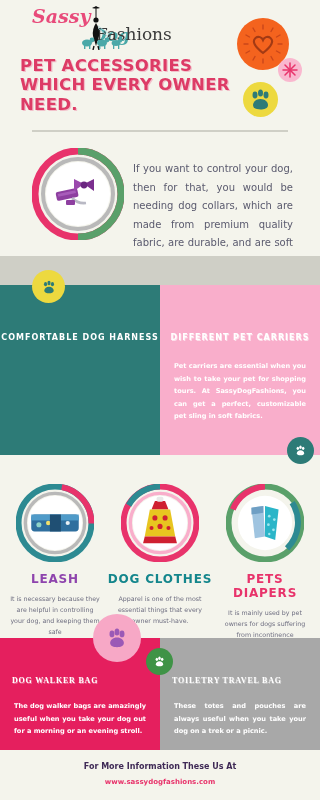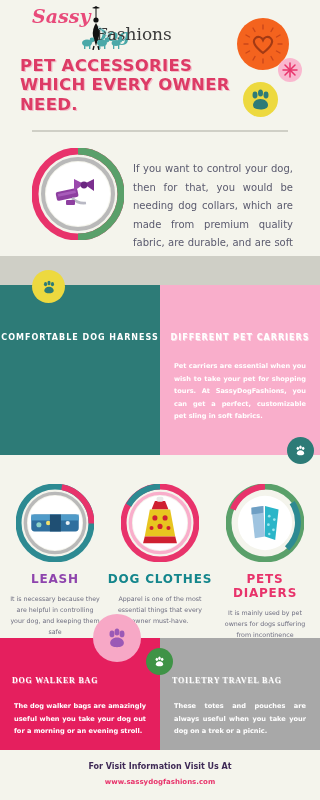--- a/index.html
+++ b/index.html
@@ -395,17 +395,17 @@
           <ellipse cx="12" cy="13" rx="2.5" ry="3.4"></ellipse>
             <ellipse cx="17.5" cy="11" rx="2.5" ry="3.6"></ellipse>
           <ellipse cx="23" cy="13" rx="2.5" ry="3.4"></ellipse>
           <path d="M17.5 17 C22 17 25 20 25 23 C25 26.5 21 27.5 17.5 27.5 C14 27.5 10 26.5 10 23 C10 20 13 17 17.5 17 Z"></path>
         </g>
       </svg>
     </div>
   </div>
 
   <div class="footer">
-    <div class="footer-head">For Visit Information Visit Us At</div>
+    <div class="footer-head">For More Information These Us At</div>
     <div class="footer-url">www.sassydogfashions.com</div>
   </div>
 
 </div>
 
 </body></html>

